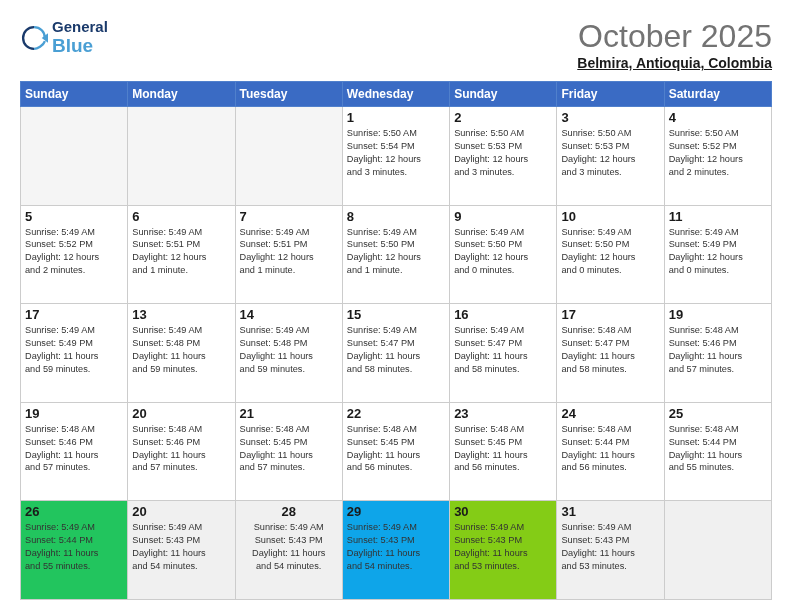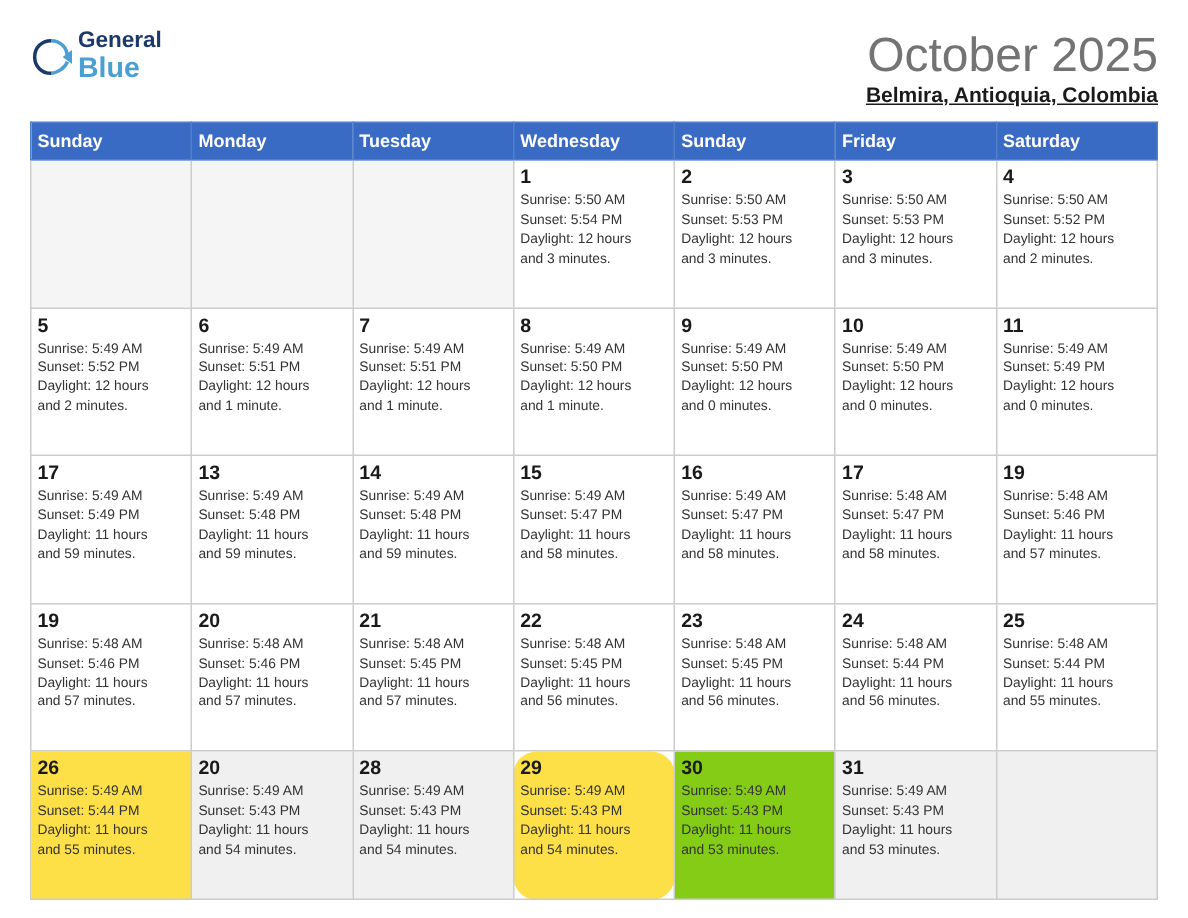--- a/index.html
+++ b/index.html
@@ -310,42 +310,42 @@
           </td>
           <td>
             <span class="day-number">25</span>
             <div class="day-info" style="white-space: pre-line;">Sunrise: 5:48 AM
 Sunset: 5:44 PM
 Daylight: 11 hours
 and 55 minutes.</div>
           </td>
         </tr>
         <tr>
-          <td style="background: #fde047;">
+          <td style="background: #22c55e;">
             <span class="day-number">26</span>
             <div class="day-info" style="white-space: pre-line;">Sunrise: 5:49 AM
 Sunset: 5:44 PM
 Daylight: 11 hours
 and 55 minutes.</div>
           </td>
           <td style="background: rgb(240, 240, 240);">
             <span class="day-number">20</span>
             <div class="day-info" style="white-space: pre-line;">Sunrise: 5:49 AM
 Sunset: 5:43 PM
 Daylight: 11 hours
 and 54 minutes.</div>
           </td>
-          <td style="background: rgb(240, 240, 240);">
+          <td style="background: rgb(240, 240, 240); text-align: center;">
             <span class="day-number">28</span>
             <div class="day-info" style="white-space: pre-line;">Sunrise: 5:49 AM
 Sunset: 5:43 PM
 Daylight: 11 hours
 and 54 minutes.</div>
           </td>
-          <td style="background: #fde047; border-radius: 16px;">
+          <td style="background: #0ea5e9;">
             <span class="day-number">29</span>
             <div class="day-info" style="white-space: pre-line;">Sunrise: 5:49 AM
 Sunset: 5:43 PM
 Daylight: 11 hours
 and 54 minutes.</div>
           </td>
           <td style="background: #84cc16;">
             <span class="day-number">30</span>
             <div class="day-info" style="white-space: pre-line;">Sunrise: 5:49 AM
 Sunset: 5:43 PM

